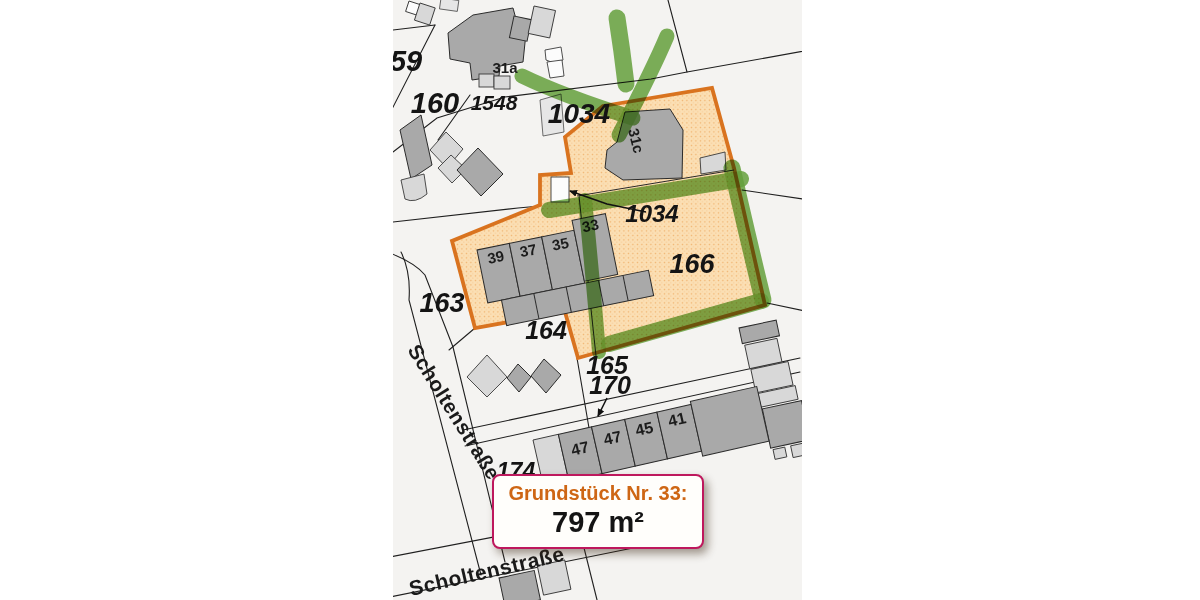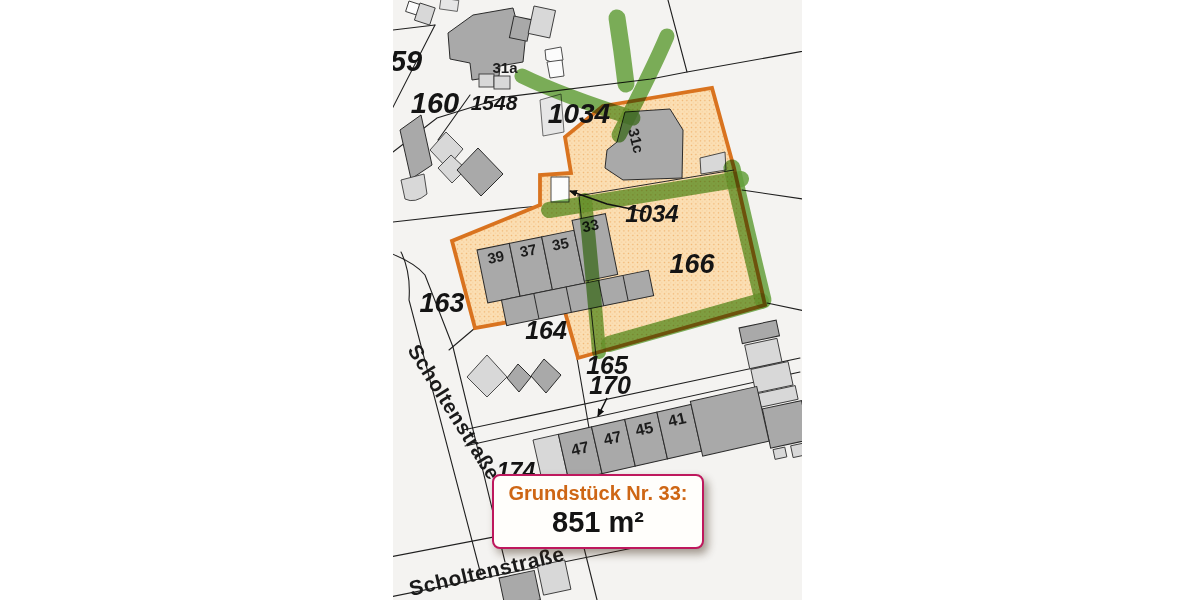--- a/index.html
+++ b/index.html
@@ -187,16 +187,16 @@
       </g>
 
       <g>
         <text class="slbl" font-size="20.5" transform="translate(14,350) rotate(58)">Scholtenstraße</text>
         <text class="slbl" font-size="21" transform="translate(18,596) rotate(-13)">Scholtenstraße</text>
       </g>
     </svg>
 
     <div class="info-box">
       <div class="info-title">Grundstück Nr. 33:</div>
-      <div class="info-area">851 m²</div>
+      <div class="info-area">797 m²</div>
     </div>
   </div>
 </div>
 
 </body></html>

